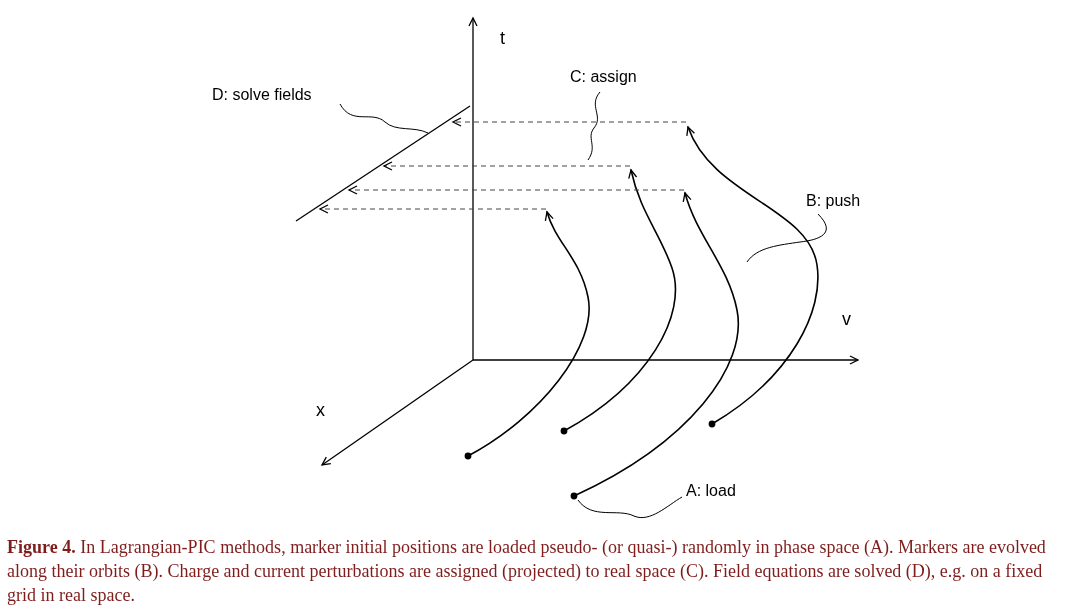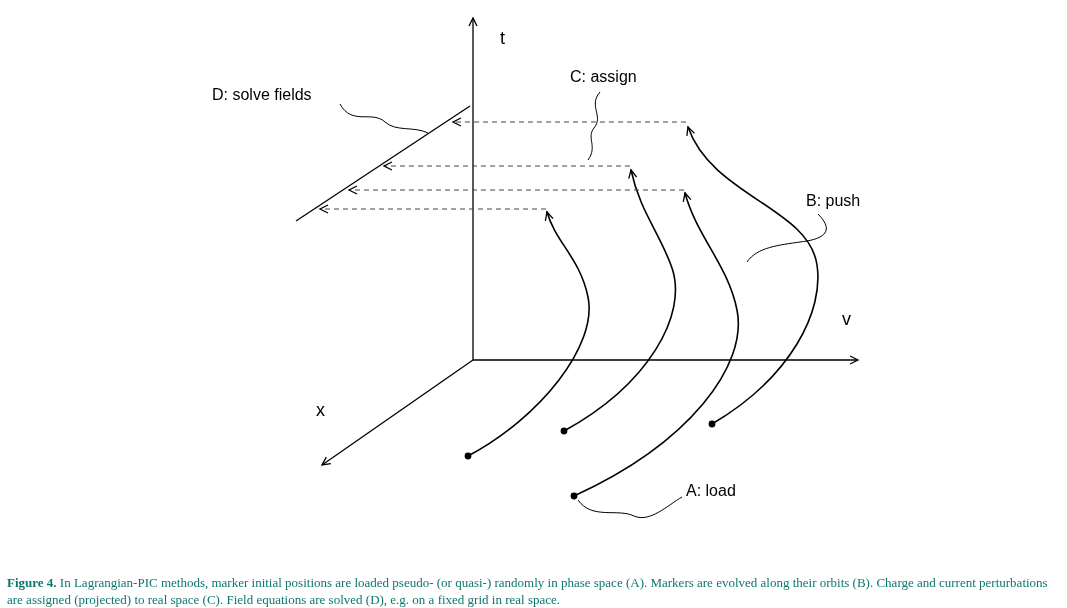--- a/index.html
+++ b/index.html
@@ -23,24 +23,23 @@
   }
   svg text {
     fill: #000000;
     font-family: "Liberation Sans", sans-serif;
   }
   .axis-label { font-size: 18px; }
   .anno-label { font-size: 16px; }
   .caption {
     padding: 4px 10px 0 7px;
     font-family: "Liberation Serif", serif;
-    font-size: 13px;
+    font-size: 18px;
     line-height: 1.33;
-    color: #0f766e;
-    margin-top: 38px;
+    color: #7f1d1d;
   }
   .fig-label {
     font-weight: bold;
   }
 </style>
 </head>
 <body>
 
 <div class="figure-wrap">
 

